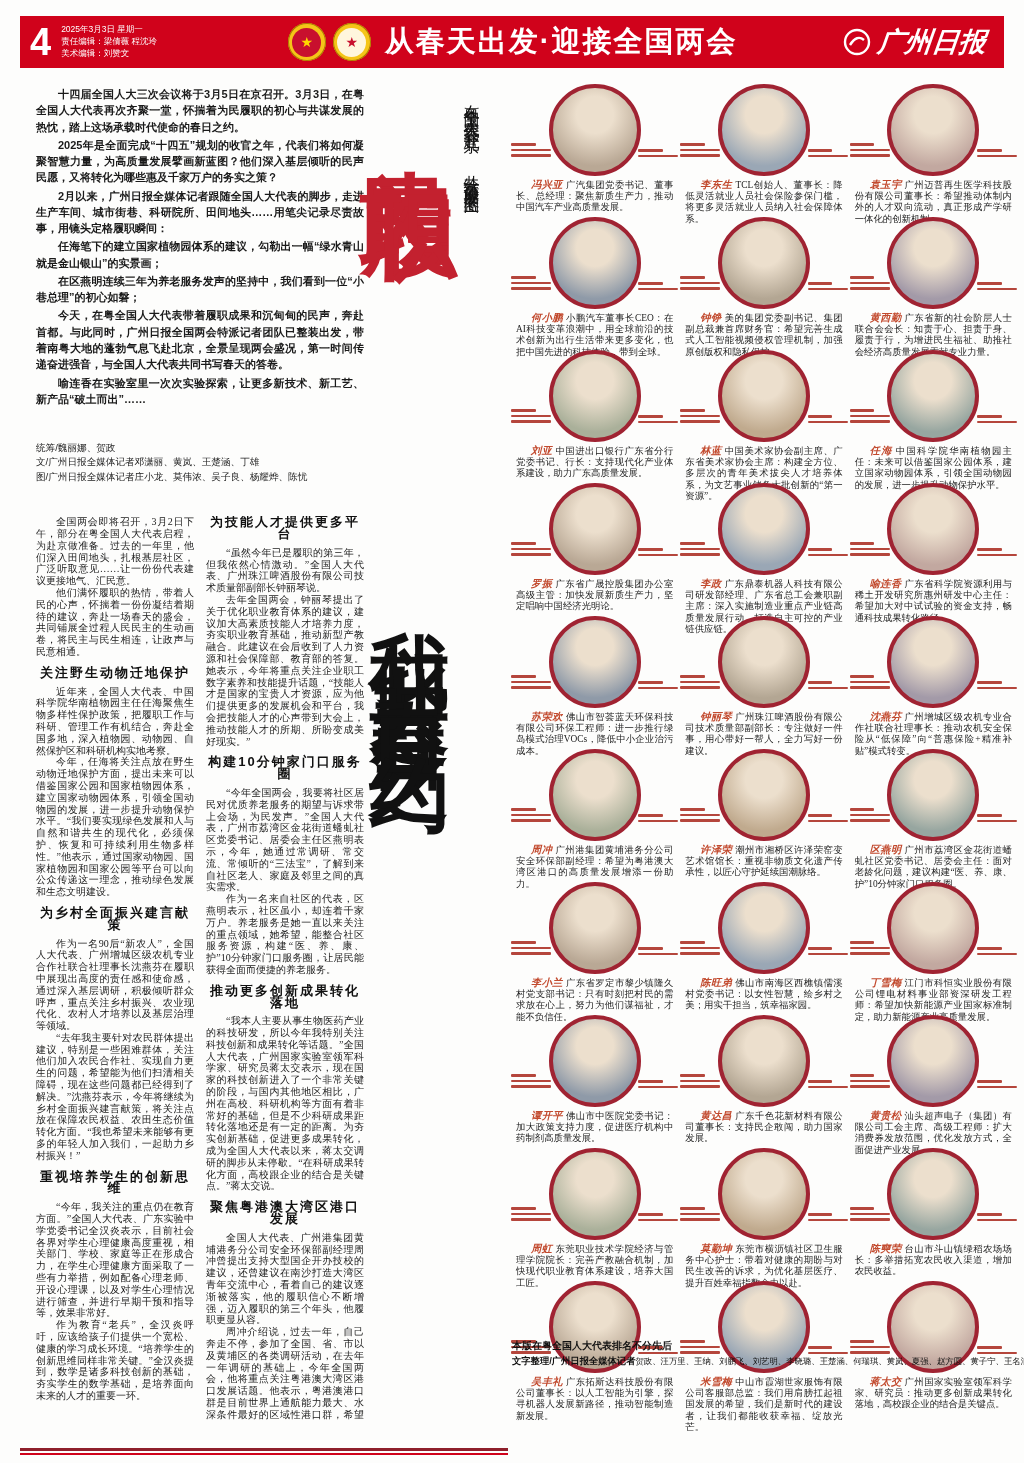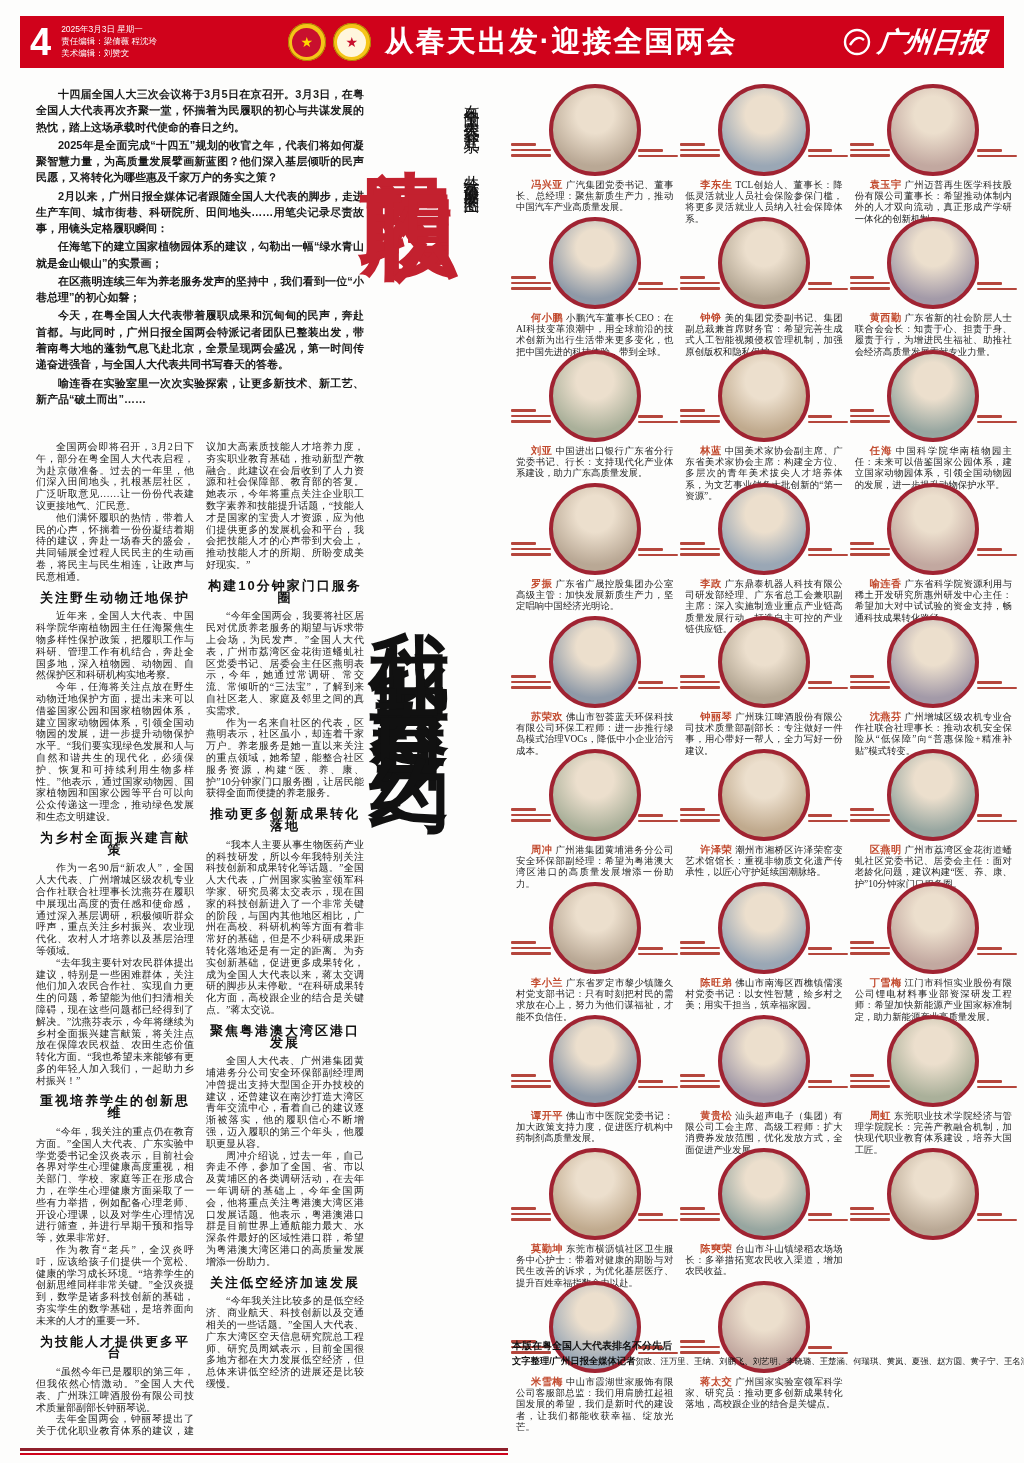--- a/index.html
+++ b/index.html
@@ -45,21 +45,21 @@
   .cell{position:relative;text-align:center;}
   .photo-wrap{position:relative;width:92px;height:92px;margin:0 auto;}
   .photo{width:92px;height:92px;border-radius:50%;border:4px solid #a02332;box-sizing:border-box;}
   .deco{position:absolute;top:56px;width:40px;}
   .deco i{display:block;height:2.4px;background:#b5463c;margin:3.2px 0;border-radius:1px;}
   .deco i:first-child{width:62%;}
   .deco-l{left:1px;}
   .deco-r{right:1px;top:62px;}
   .caption{margin-top:3px;padding:0 6px;text-align:justify;text-indent:1.6em;
            font-family:"Liberation Serif",serif;font-size:9.4px;line-height:11.2px;color:#222;}
-  .dname{color:#c24a2e;font-weight:700;font-family:"Liberation Sans",sans-serif;font-size:10.2px;margin-right:3px;}
+  .dname{color:#c24a2e;font-weight:700;font-family:"Liberation Sans",sans-serif;font-size:10.2px;margin-right:3px;font-style:italic;}
   
   .gridfoot{position:absolute;left:512px;top:1338px;width:506px;}
   .gf-note{font-size:10px;font-weight:700;color:#111;line-height:1.5;}
   .gf-credits{font-size:8.4px;color:#111;white-space:nowrap;margin-top:2px;}
   .gf-credits .pfx{font-weight:700;font-size:9.3px;}
   
   .bottom-rule{position:absolute;left:20px;width:488px;top:1448px;}
   .bottom-rule .r1{height:2.5px;background:#8e1f2b;}
   .bottom-rule .r2{height:1.5px;background:#d0021b;margin-top:2.5px;}
 </style>
@@ -97,20 +97,25 @@
 
   <section class="left-region">
     <div class="intro" id="intro-paragraphs">
         <p>十四届全国人大三次会议将于3月5日在京召开。3月3日，在粤全国人大代表再次齐聚一堂，怀揣着为民履职的初心与共谋发展的热忱，踏上这场承载时代使命的春日之约。</p>
         <p>2025年是全面完成“十四五”规划的收官之年，代表们将如何凝聚智慧力量，为高质量发展擘画新蓝图？他们深入基层倾听的民声民愿，又将转化为哪些惠及千家万户的务实之策？</p>
         <p>2月以来，广州日报全媒体记者跟随全国人大代表的脚步，走进生产车间、城市街巷、科研院所、田间地头……用笔尖记录尽责故事，用镜头定格履职瞬间：</p>
         <p>任海笔下的建立国家植物园体系的建议，勾勒出一幅“绿水青山就是金山银山”的实景画；</p>
         <p>在区燕明连续三年为养老服务发声的坚持中，我们看到一位“小巷总理”的初心如磐；</p>
         <p>今天，在粤全国人大代表带着履职成果和沉甸甸的民声，奔赴首都。与此同时，广州日报全国两会特派记者团队已整装出发，带着南粤大地的蓬勃气息飞赴北京，全景呈现两会盛况，第一时间传递奋进强音，与全国人大代表共同书写春天的答卷。</p>
         <p>喻连香在实验室里一次次实验探索，让更多新技术、新工艺、新产品“破土而出”……</p>
+      </div>
+    <div class="intro-credits" id="intro-credits">
+        <div>统筹/魏丽娜、贺政</div>
+        <div>文/广州日报全媒体记者邓潇丽、黄岚、王楚涵、丁雄</div>
+        <div>图/广州日报全媒体记者庄小龙、莫伟浓、吴子良、杨耀烨、陈忧</div>
       </div>
     <div class="article-flow" id="article-flow">
         <p>全国两会即将召开，3月2日下午，部分在粤全国人大代表启程，为赴京做准备。过去的一年里，他们深入田间地头，扎根基层社区，广泛听取意见……让一份份代表建议更接地气、汇民意。</p>
         <p>他们满怀履职的热情，带着人民的心声，怀揣着一份份凝结着期待的建议，奔赴一场春天的盛会，共同铺展全过程人民民主的生动画卷，将民主与民生相连，让政声与民意相通。</p>
         <h3>关注野生动物迁地保护</h3>
         <p>近年来，全国人大代表、中国科学院华南植物园主任任海聚焦生物多样性保护政策，把履职工作与科研、管理工作有机结合，奔赴全国多地，深入植物园、动物园、自然保护区和科研机构实地考察。</p>
         <p>今年，任海将关注点放在野生动物迁地保护方面，提出未来可以借鉴国家公园和国家植物园体系，建立国家动物园体系，引领全国动物园的发展，进一步提升动物保护水平。“我们要实现绿色发展和人与自然和谐共生的现代化，必须保护、恢复和可持续利用生物多样性。”他表示，通过国家动物园、国家植物园和国家公园等平台可以向公众传递这一理念，推动绿色发展和生态文明建设。</p>
         <h3>为乡村全面振兴建言献策</h3>
         <p>作为一名90后“新农人”，全国人大代表、广州增城区级农机专业合作社联合社理事长沈燕芬在履职中展现出高度的责任感和使命感，通过深入基层调研，积极倾听群众呼声，重点关注乡村振兴、农业现代化、农村人才培养以及基层治理等领域。</p>
         <p>“去年我主要针对农民群体提出建议，特别是一些困难群体，关注他们加入农民合作社、实现自力更生的问题，希望能为他们扫清相关障碍，现在这些问题都已经得到了解决。”沈燕芬表示，今年将继续为乡村全面振兴建言献策，将关注点放在保障农民权益、农田生态价值转化方面。“我也希望未来能够有更多的年轻人加入我们，一起助力乡村振兴！”</p>
@@ -471,20 +476,35 @@
         </span>
         <p class="caption"><span class="dname">谭开平</span><span>佛山市中医院党委书记：加大政策支持力度，促进医疗机构中药制剂高质量发展。</span></p>
       </div>
       <div class="cell">
         <span class="deco deco-l">
           <i></i>
           <i></i>
           <i></i>
         </span>
         <div class="photo-wrap">
+          <div class="photo" style="background: radial-gradient(circle at 50% 32%, rgb(236, 223, 205) 0px, rgb(236, 223, 205) 26%, rgb(179, 166, 147) 72%);"></div>
+        </div>
+        <span class="deco deco-r">
+          <i></i>
+          <i></i>
+        </span>
+        <p class="caption"><span class="dname">黄达昌</span><span>广东千色花新材料有限公司董事长：支持民企敢闯，助力国家发展。</span></p>
+      </div>
+      <div class="cell">
+        <span class="deco deco-l">
+          <i></i>
+          <i></i>
+          <i></i>
+        </span>
+        <div class="photo-wrap">
           <div class="photo" style="background: radial-gradient(circle at 50% 32%, rgb(236, 223, 205) 0px, rgb(236, 223, 205) 26%, rgb(163, 154, 168) 72%);"></div>
         </div>
         <span class="deco deco-r">
           <i></i>
           <i></i>
         </span>
         <p class="caption"><span class="dname">黄贵松</span><span>汕头超声电子（集团）有限公司工会主席、高级工程师：扩大消费券发放范围，优化发放方式，全面促进产业发展。</span></p>
       </div>
       <div class="cell">
         <span class="deco deco-l">
@@ -537,20 +557,21 @@
           <i></i>
           <i></i>
         </span>
         <div class="photo-wrap">
           <div class="photo" style="background: radial-gradient(circle at 50% 32%, rgb(236, 223, 205) 0px, rgb(236, 223, 205) 26%, rgb(185, 168, 149) 72%);"></div>
         </div>
         <span class="deco deco-r">
           <i></i>
           <i></i>
         </span>
+        <p class="caption"><span class="dname">吴丰礼</span><span>广东拓斯达科技股份有限公司董事长：以人工智能为引擎，探寻机器人发展新路径，推动智能制造新发展。</span></p>
       </div>
       <div class="cell">
         <span class="deco deco-l">
           <i></i>
           <i></i>
           <i></i>
         </span>
         <div class="photo-wrap">
           <div class="photo" style="background: radial-gradient(circle at 50% 32%, rgb(236, 223, 205) 0px, rgb(236, 223, 205) 26%, rgb(154, 167, 181) 72%);"></div>
         </div>

